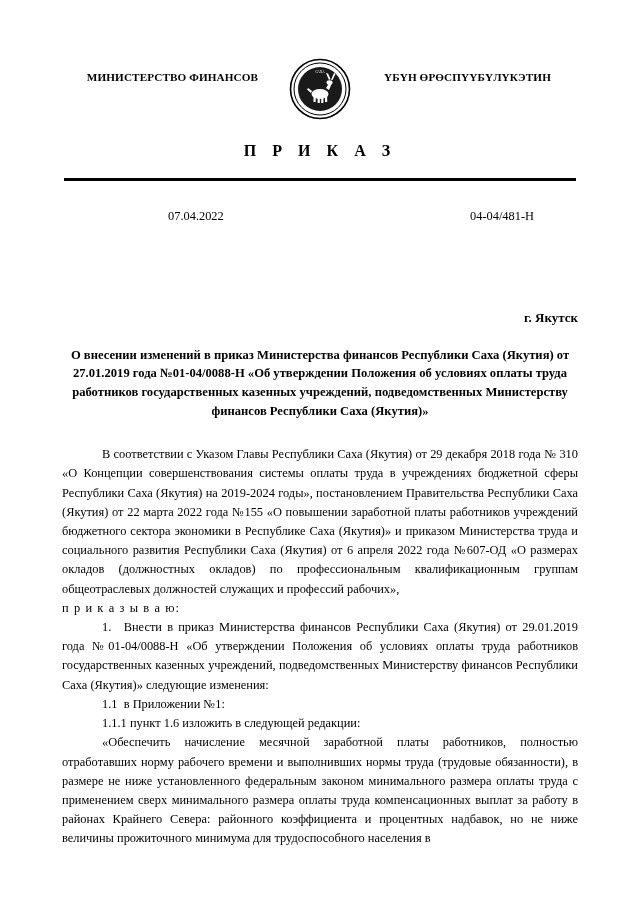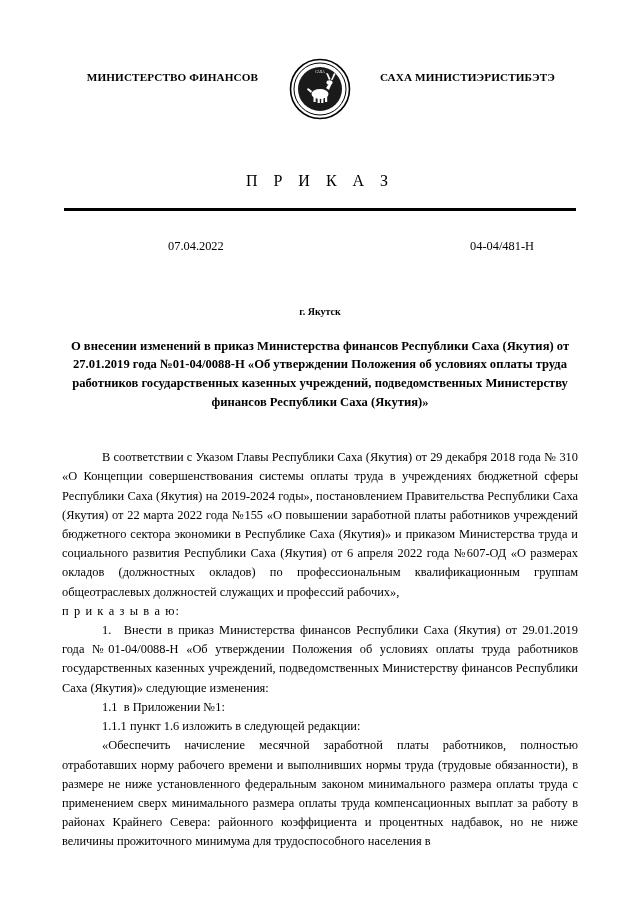--- a/index.html
+++ b/index.html
@@ -45,61 +45,61 @@
     width: 62px;
     height: 62px;
     flex: 0 0 62px;
     position: relative;
   }
   .emblem svg { display: block; }
 
   
   .doc-type {
     text-align: center;
-    font-weight: normal;
+    font-weight: bold;
     font-size: 16px;
     letter-spacing: 6px;
-    margin-top: 52px;
+    margin-top: 22px;
   }
   .rule {
     height: 2.5px;
     background: #000;
     margin: 18px 2px 0 2px;
   }
 
   
   .meta-row {
     display: flex;
     justify-content: space-between;
     margin-top: 28px;
     font-size: 12.4px;
     padding: 0 44px 0 106px;
   }
 
   
   .city {
-    text-align: center;
+    text-align: right;
     font-weight: bold;
-    font-size: 10px;
-    margin-top: 52px;
+    font-size: 13px;
+    margin-top: 86px;
   }
 
   
   .subject {
     text-align: center;
     font-weight: bold;
     font-size: 12.6px;
     line-height: 1.5;
     margin-top: 20px;
     padding: 0 6px;
   }
 
   
   .body {
-    margin-top: 36px;
+    margin-top: 24px;
     font-size: 12.4px;
     line-height: 1.55;
     text-align: justify;
   }
   .body p {
     margin: 0;
     text-indent: 40px;
   }
   .body p.noindent {
     text-indent: 0;
@@ -138,21 +138,21 @@
           <path d="M42 22 L45 15 L46.5 16 L43.5 22 Z"></path>
           <path d="M23 33 L19 30 L18 31.5 L22 35 Z"></path>
         </g>
         <g fill="#ffffff" font-family="Liberation Serif, serif" font-size="3.4">
           <text x="31" y="15" text-anchor="middle">САХА</text>
         </g>
       </svg>
     </div>
 
     <div class="lh-right">
-      <div>САХА МИНИСТИЭРИСТИБЭТЭ</div>
+      <div>ҮБҮН ӨРӨСПҮҮБҮЛҮКЭТИН</div>
     </div>
   </div>
 
   <div class="doc-type">П Р И К А З</div>
 
   <div class="rule"></div>
 
   <div class="meta-row">
     <div>07.04.2022</div>
     <div>04-04/481-Н</div>

